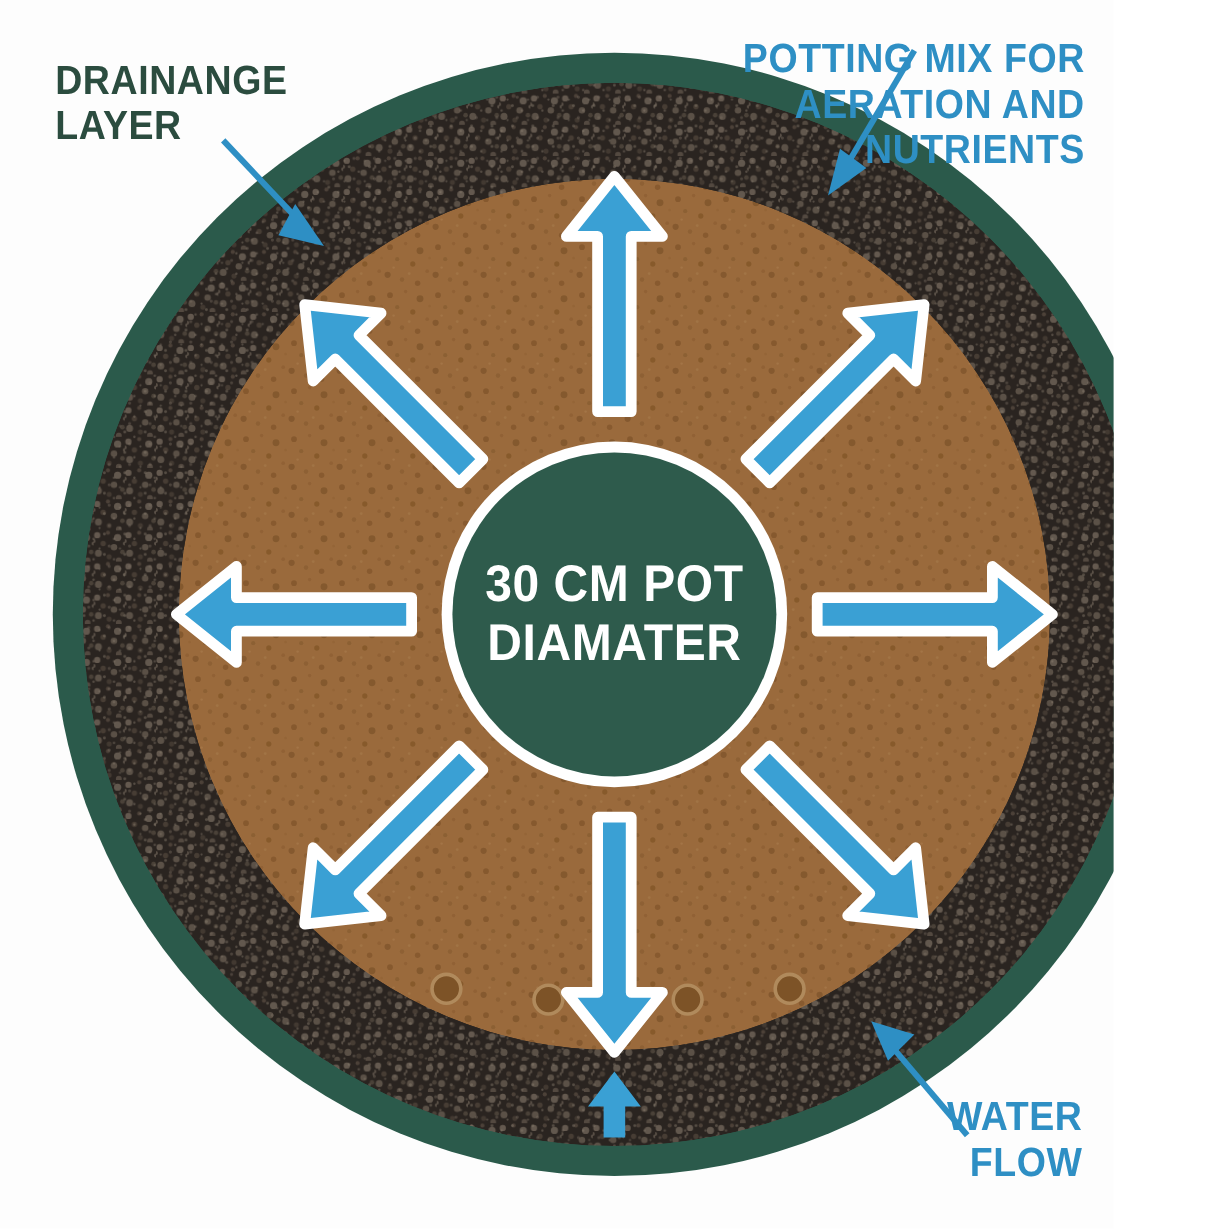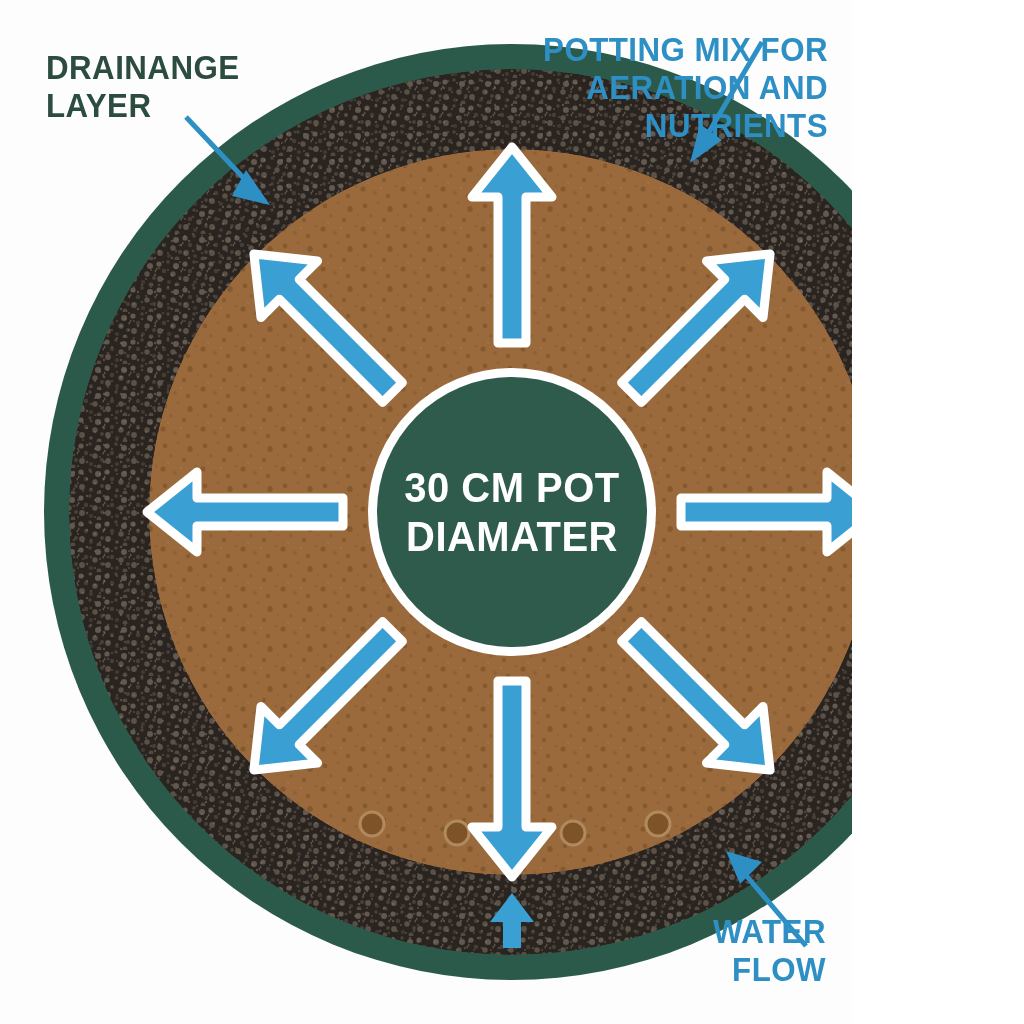--- a/index.html
+++ b/index.html
@@ -2,21 +2,21 @@
 <html><head>
 <meta charset="utf-8">
 <style>
   html, body {
     margin: 0;
     padding: 0;
     background: #ffffff;
   }
   #stage {
     position: relative;
-    width: 852px;
+    width: 928px;
     height: 1024px;
     background: #fdfdfd;
     overflow: hidden;
     font-family: "Liberation Sans", sans-serif;
   }
   #diagram {
     position: absolute;
     inset: 0;
     width: 1024px;
     height: 1024px;

